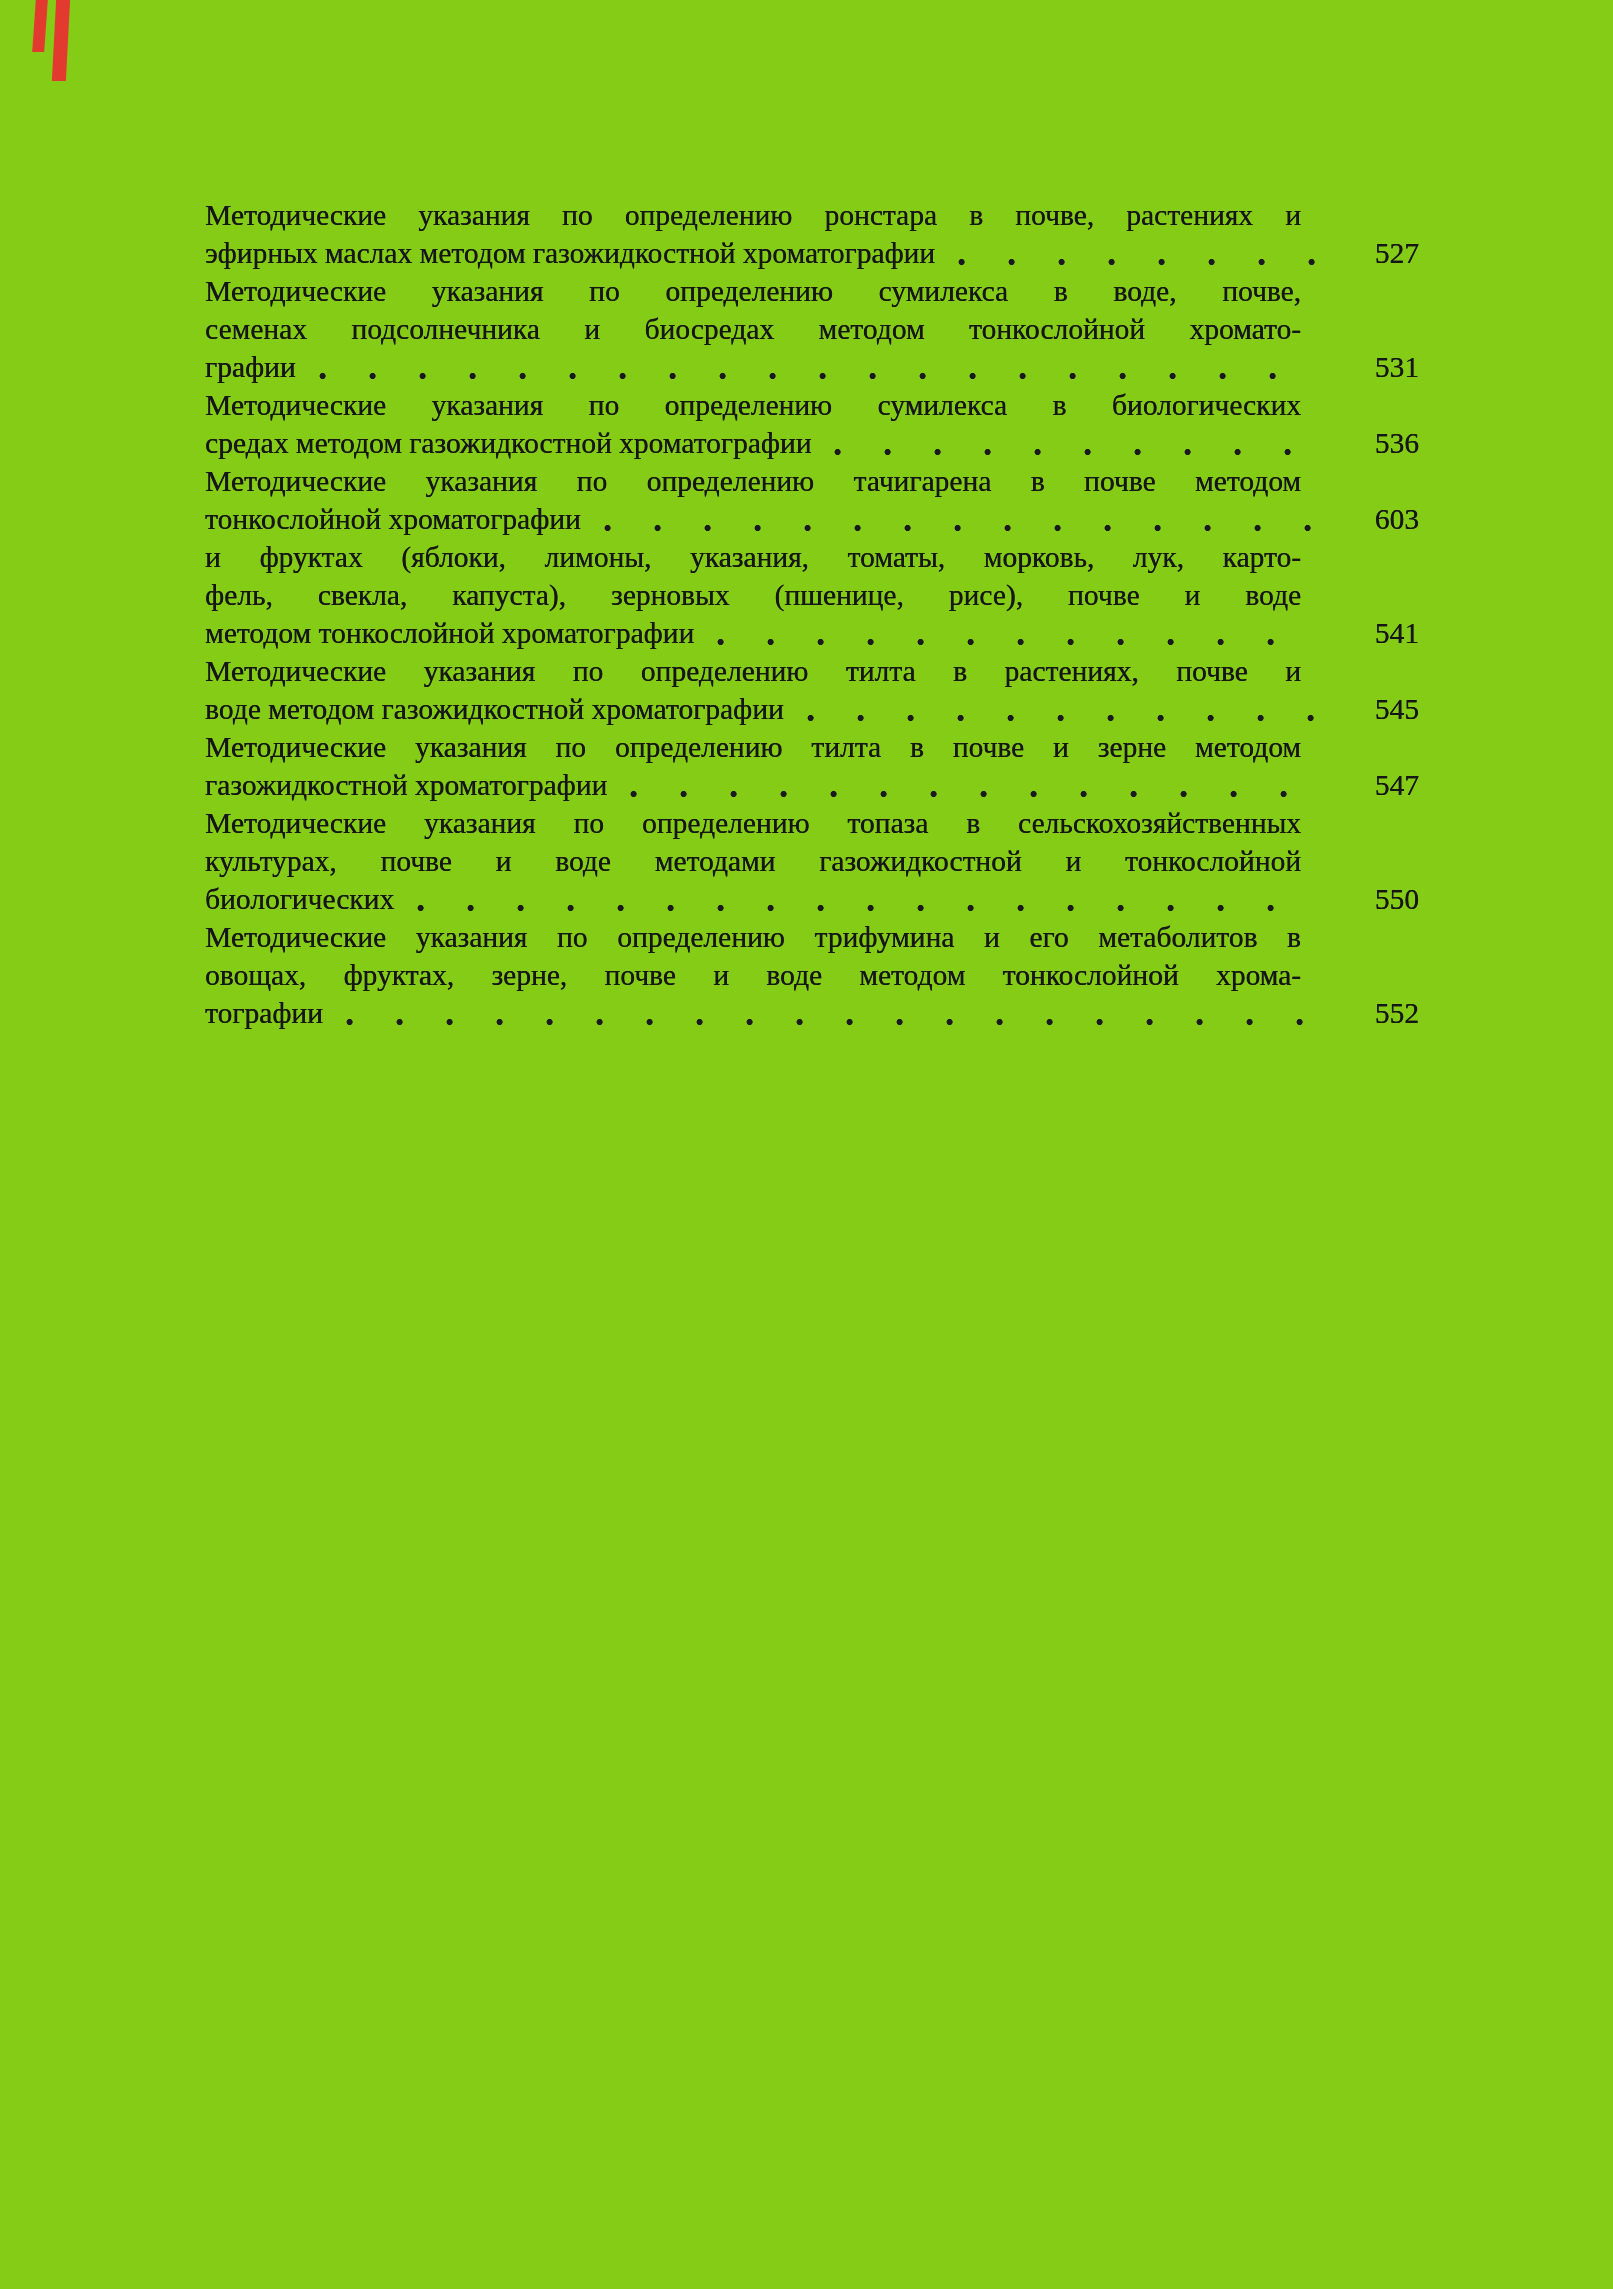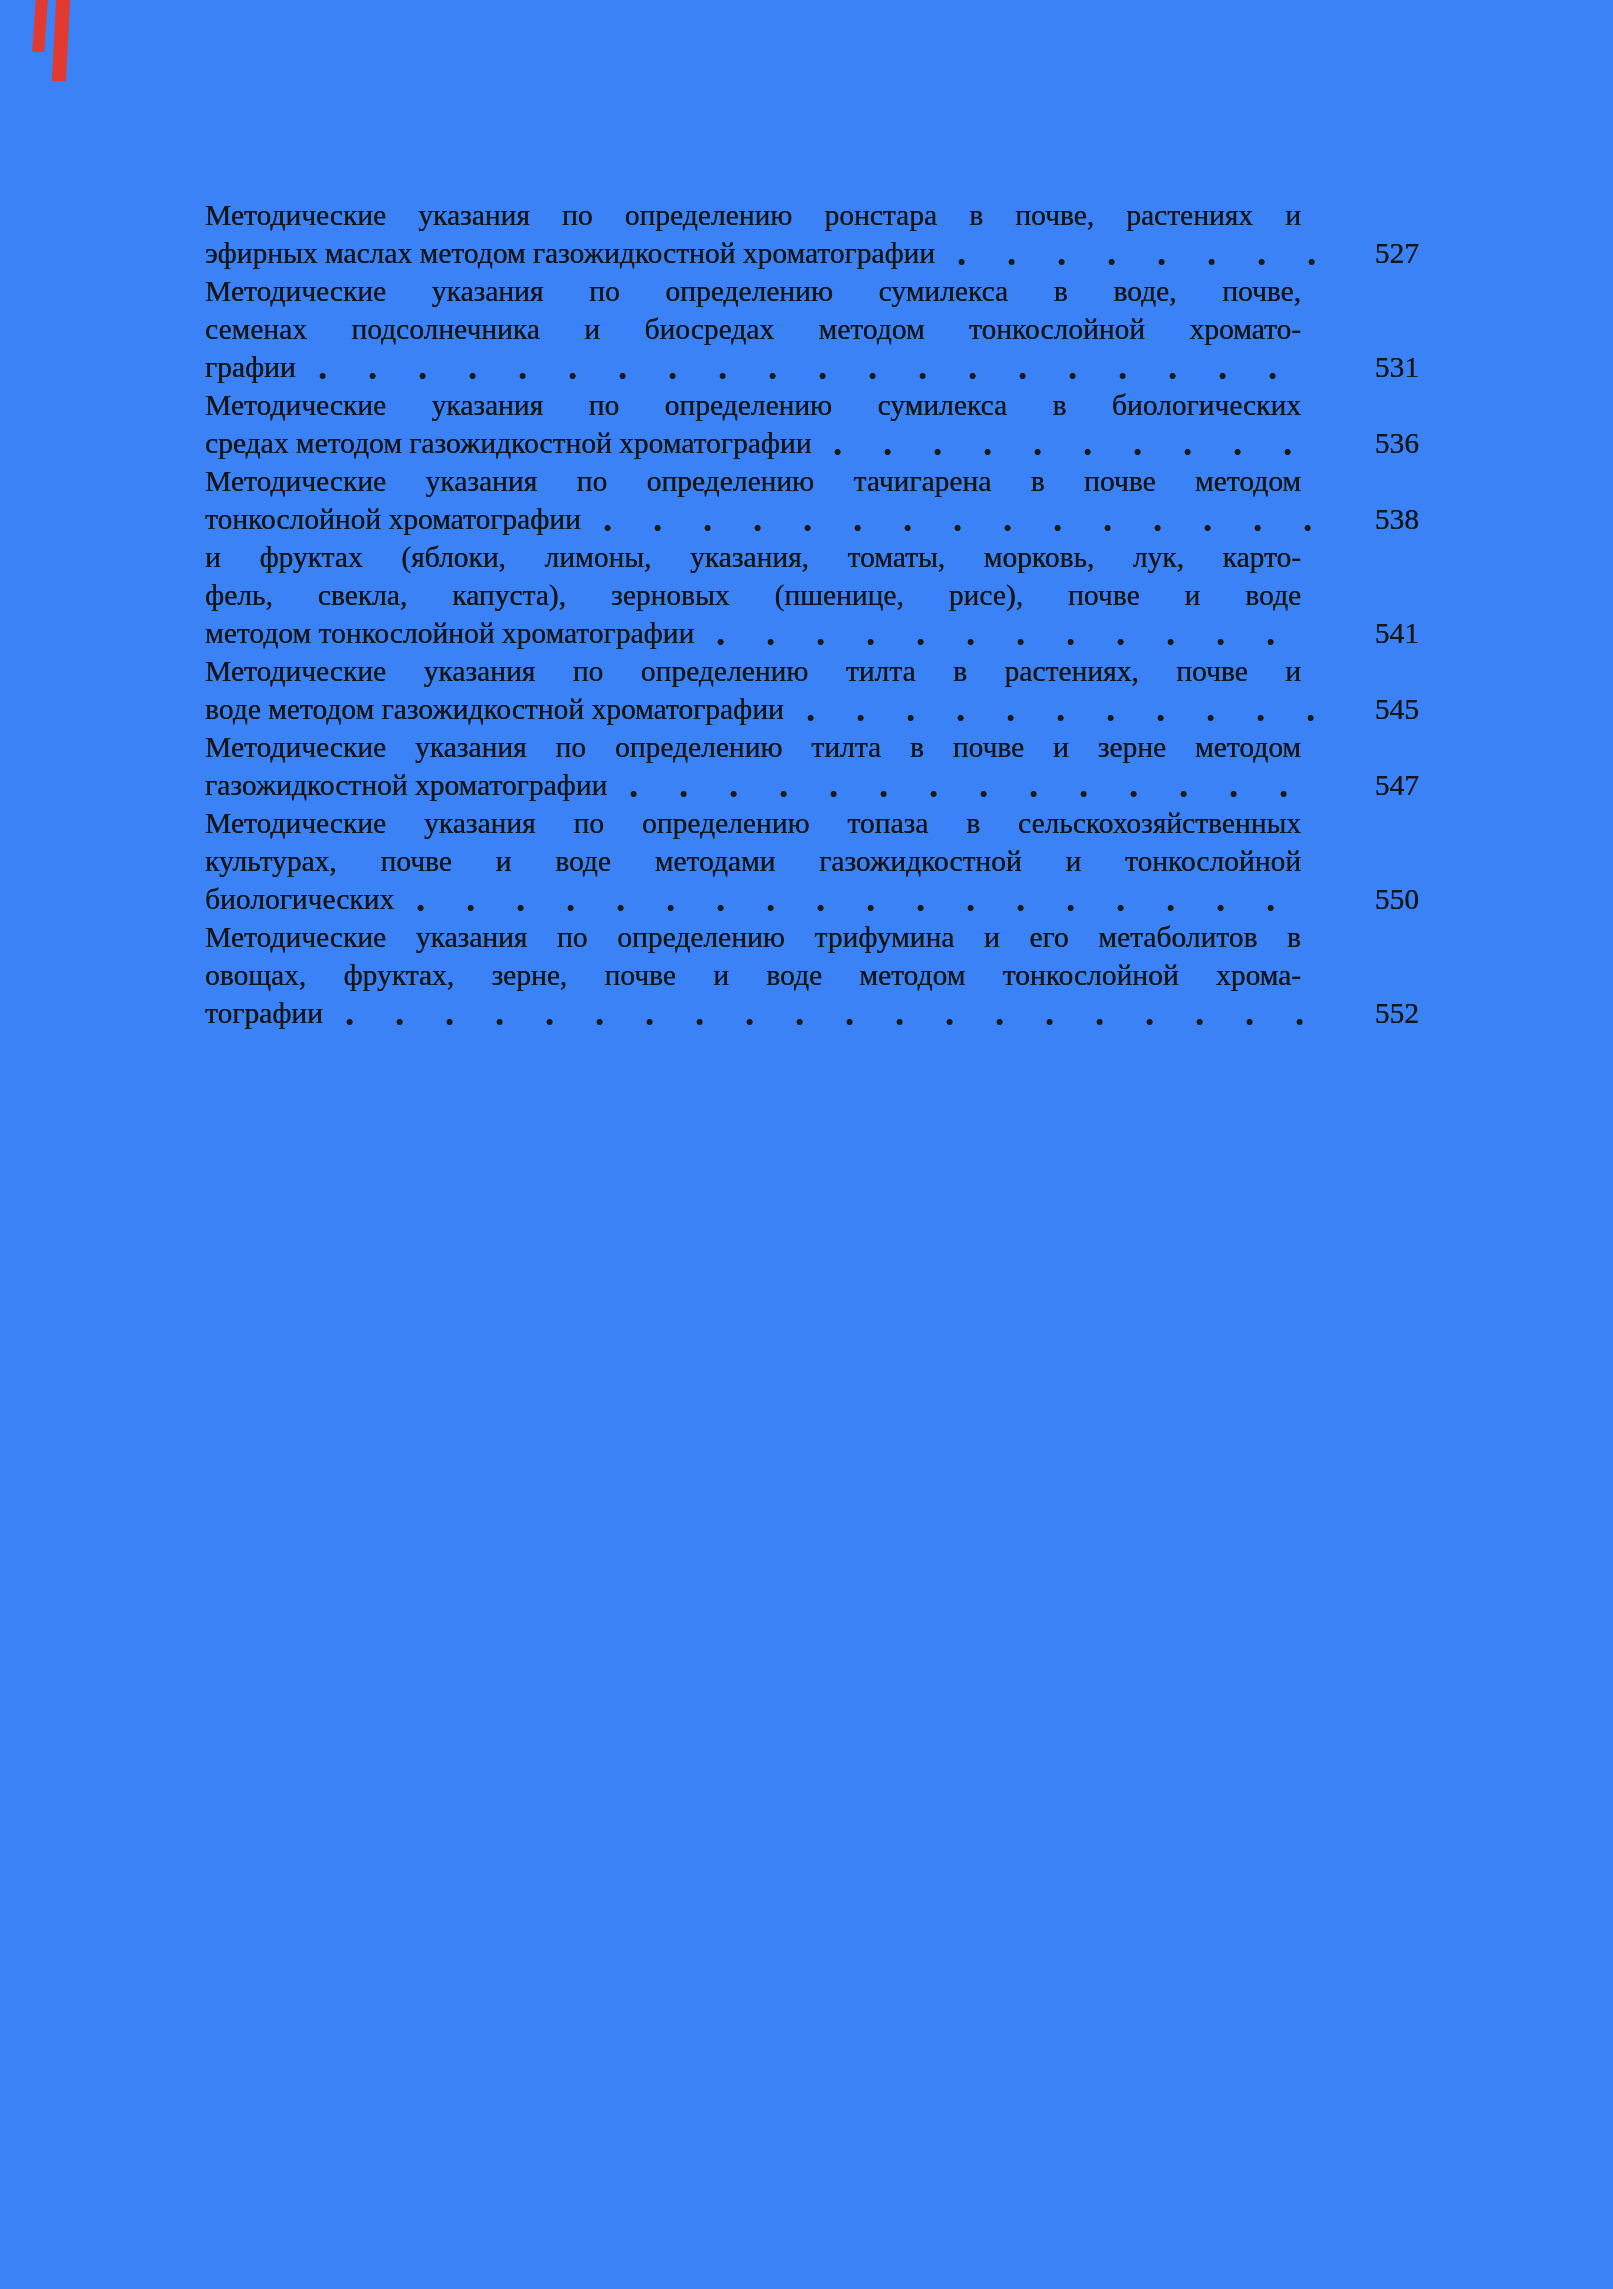--- a/index.html
+++ b/index.html
@@ -4,21 +4,21 @@
 <style>
   html, body {
     margin: 0;
     padding: 0;
     background: #ffffff;
   }
   .sheet {
     position: relative;
     width: 1613px;
     height: 2290px;
-    background: #3b82f6;
+    background: #84cc16;
     overflow: hidden;
     font-family: "Liberation Serif", "DejaVu Serif", serif;
     color: #161616;
   }
   
   .red-mark {
     position: absolute;
     background: #e23a2e;
     top: 0;
   }
@@ -107,21 +107,21 @@
           <span class="lt">средах методом газожидкостной хроматографии</span>
           <span class="dots"></span>
           <span class="pg">536</span>
         </div>
       </div>
       <div class="entry">
         <div class="line justified">Методические указания по определению тачигарена в почве методом</div>
         <div class="line last">
           <span class="lt">тонкослойной хроматографии</span>
           <span class="dots"></span>
-          <span class="pg">538</span>
+          <span class="pg">603</span>
         </div>
       </div>
       <div class="entry">
         <div class="line justified">и фруктах (яблоки, лимоны, указания, томаты, морковь, лук, карто-</div>
         <div class="line justified">фель, свекла, капуста), зерновых (пшенице, рисе), почве и воде</div>
         <div class="line last">
           <span class="lt">методом тонкослойной хроматографии</span>
           <span class="dots"></span>
           <span class="pg">541</span>
         </div>

